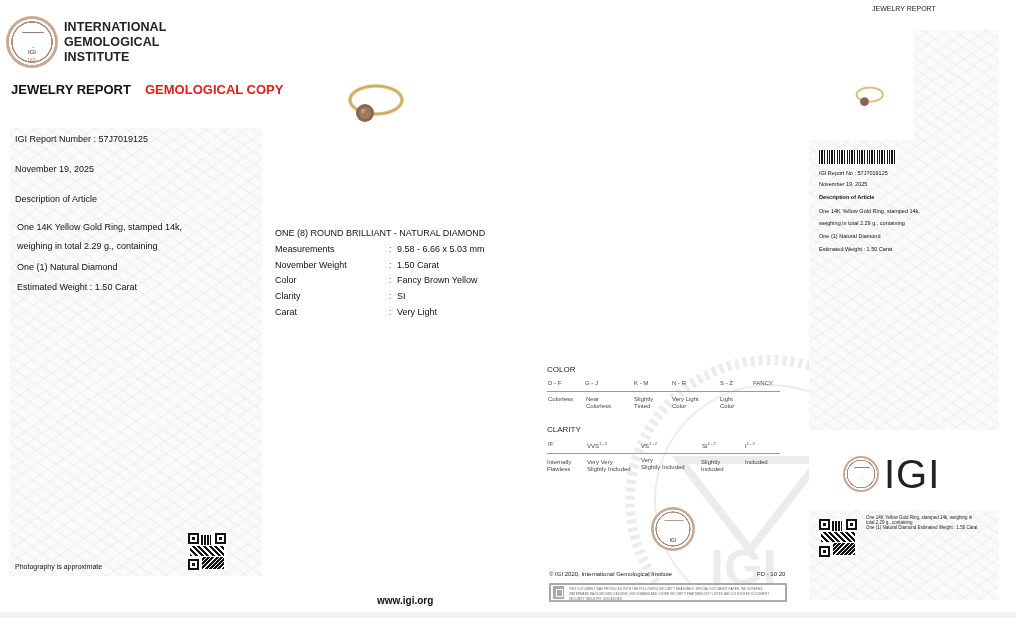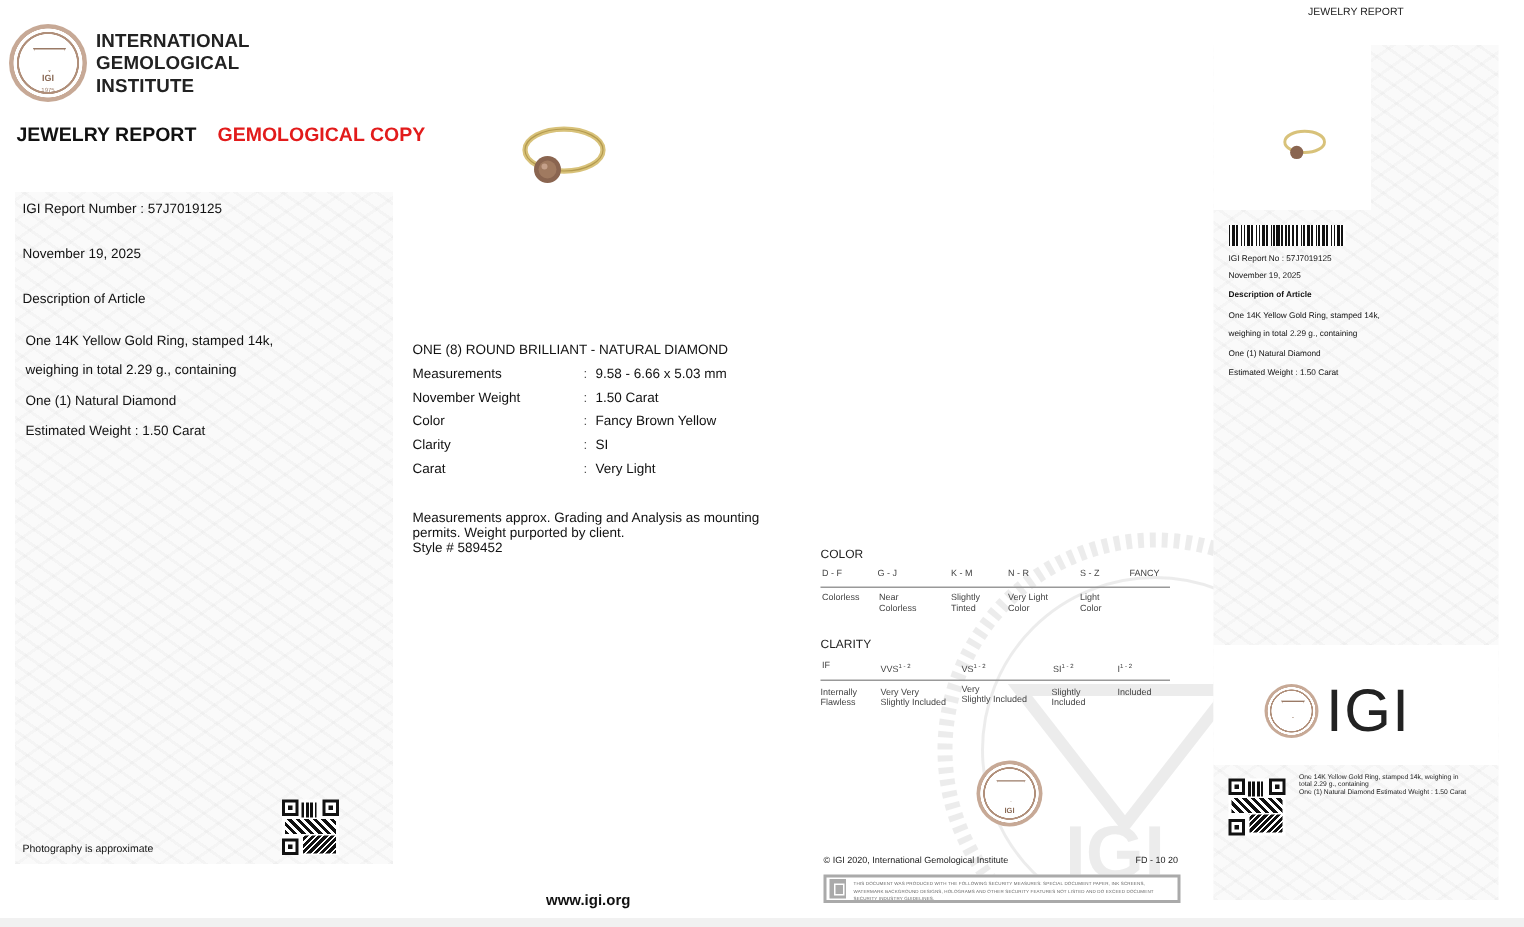--- a/index.html
+++ b/index.html
@@ -53,21 +53,21 @@
 
   .bigwm { left: 620px; top: 350px; width: 210px; height: 250px; opacity: .18; }
 
   .copyright { left: 549px; top: 571px; font-size: 6px; color: #222; }
   .fd { left: 757px; top: 571px; font-size: 6px; color: #222; }
   .security { left: 549px; top: 583px; width: 238px; height: 19px; border: 2px solid #aaa; background: #fff; }
   .security .doc { position:absolute; left:2px; top:1px; width:11px; height:13px; background:#aaa; }
   .security .doc::after { content:""; position:absolute; left:3px; top:3px; width:5px; height:6px; border:1px solid #fff; }
   .security .txt { position:absolute; left:18px; top:2px; right:3px; font-size: 3px; line-height: 5px; color:#666; letter-spacing: .1px; }
 
-  .website { left: 364px; top: 595px; font-size: 10px; font-weight: bold; color: #111; }
+  .website { left: 377px; top: 595px; font-size: 10px; font-weight: bold; color: #111; }
 
   
   .r-title { left: 872px; top: 5px; font-size: 7px; color: #222; }
   .right-panel { left: 809px; top: 30px; width: 190px; height: 570px; }
   .barcode { left: 819px; top: 150px; width: 78px; height: 14px;
     background: repeating-linear-gradient(90deg, #111 0 1px, #fff 1px 2px, #111 2px 4px, #fff 4px 5px, #111 5px 6px, #fff 6px 8px, #111 8px 9px, #fff 9px 10px); }
   .r-text { position:absolute; left: 819px; font-size: 5.5px; color: #111; }
   .igi-logo-text { left: 884px; top: 452px; font-size: 40px; font-weight: normal; color: #222; letter-spacing: 1px; line-height: 44px; }
   .r-small { position:absolute; left: 866px; font-size: 4.5px; color: #222; line-height: 5px; width: 130px; }
 </style>
@@ -135,25 +135,20 @@
   </div>
   <div class="spec-row" style="top:291px;">
     <span class="k">Clarity</span>
     <span class="c">:</span>
     <span class="v">SI</span>
   </div>
   <div class="spec-row" style="top:307px;">
     <span class="k">Carat</span>
     <span class="c">:</span>
     <span class="v">Very Light</span>
-  </div>
-  <div class="abs note">
-    <div>Measurements approx. Grading and Analysis as mounting</div>
-    <div>permits. Weight purported by client.</div>
-    <div>Style # 589452</div>
   </div>
 
   <svg class="abs bigwm" viewBox="0 0 210 250">
     <circle cx="150" cy="150" r="140" fill="none" stroke="#999" stroke-width="10" stroke-dasharray="4 4"></circle>
     <circle cx="150" cy="150" r="115" fill="none" stroke="#999" stroke-width="2"></circle>
     <polygon points="60,110 200,110 130,200" fill="none" stroke="#999" stroke-width="8"></polygon>
     <text x="90" y="235" font-size="50" font-weight="bold" fill="#999" font-family="Liberation Sans, sans-serif">IGI</text>
   </svg>
 
   <div class="scale-h" style="left:547px;top:365px;">COLOR</div>

